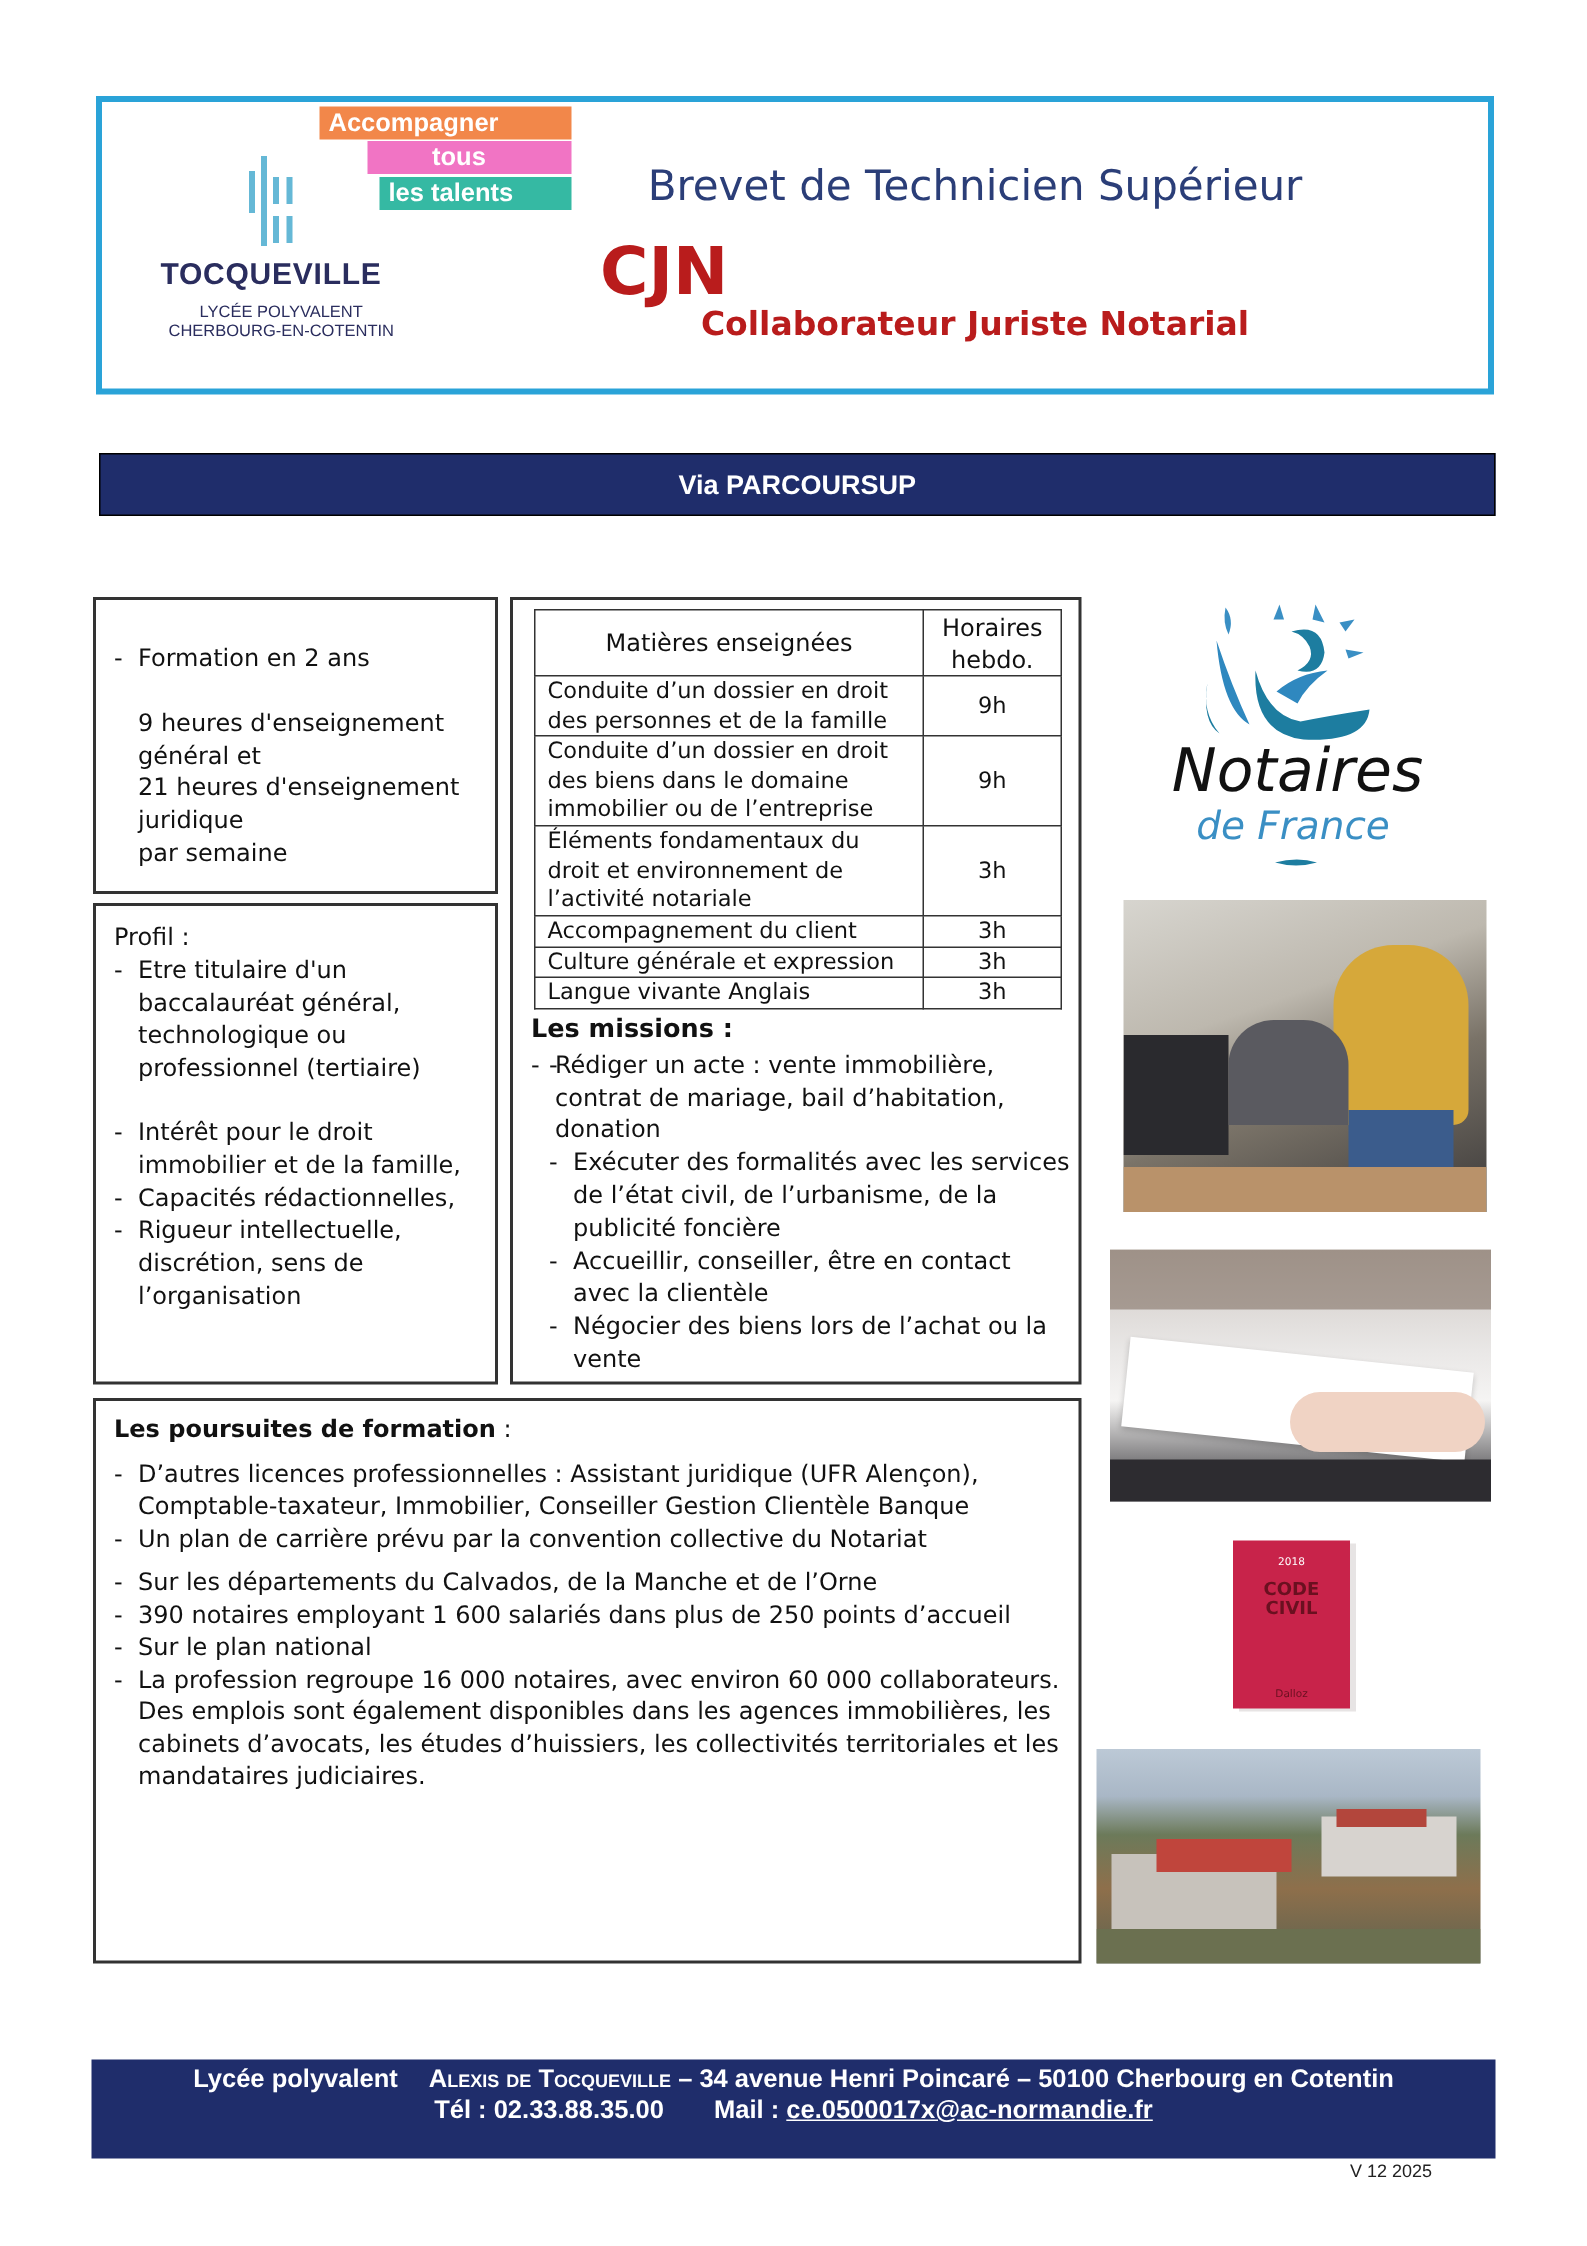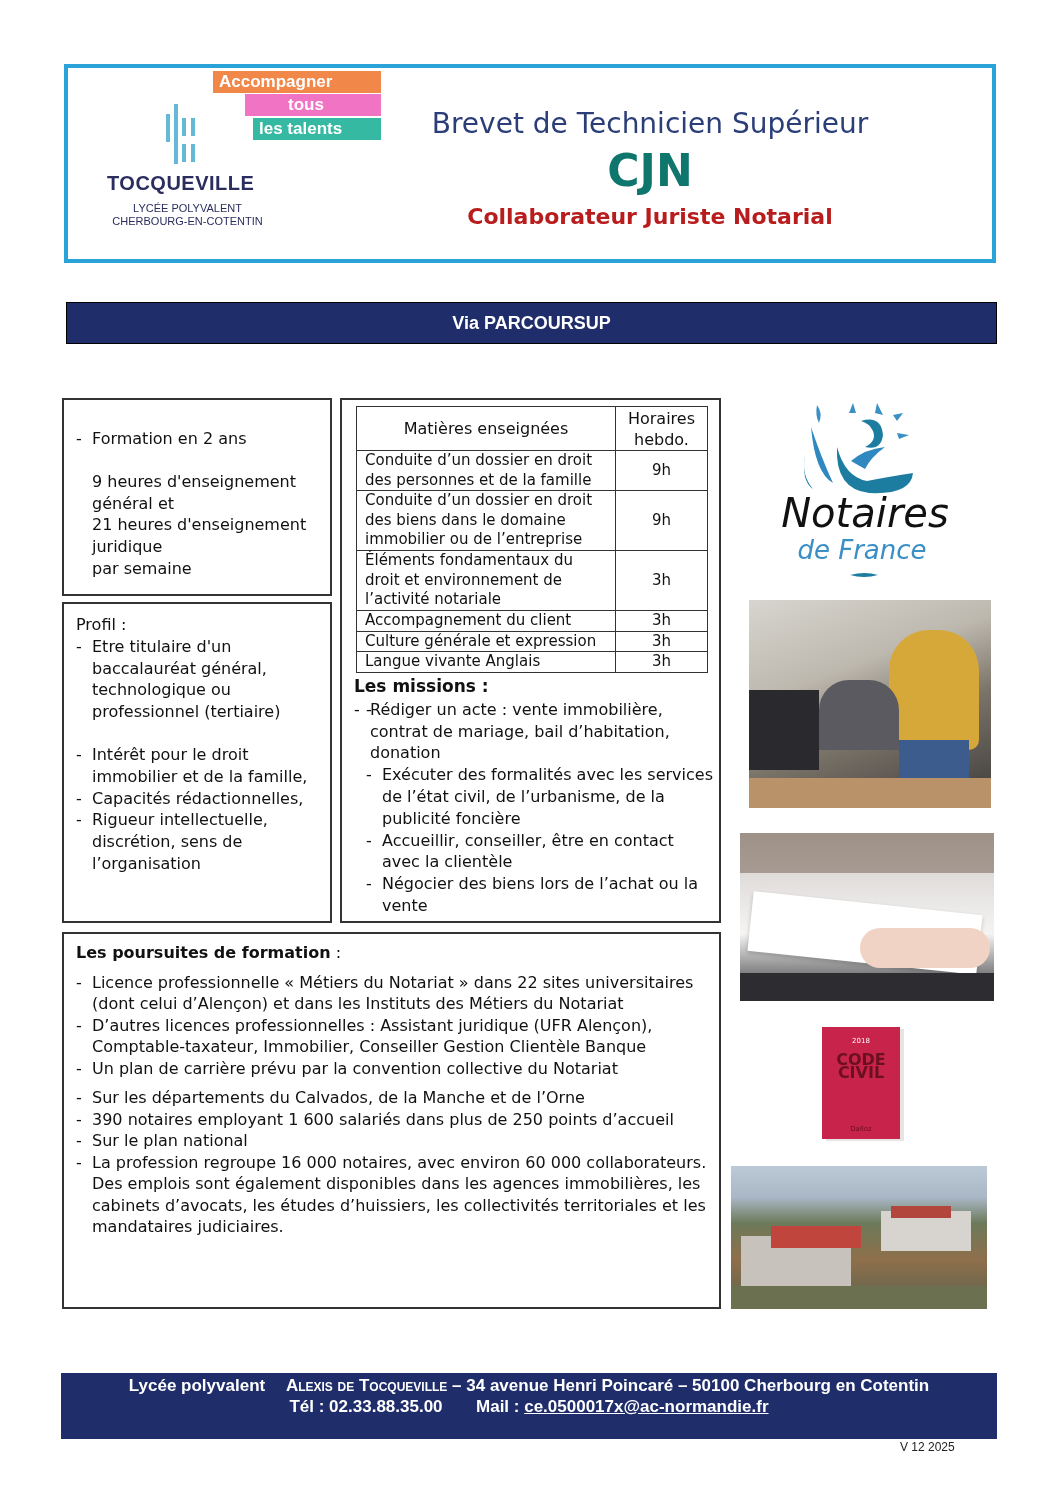--- a/index.html
+++ b/index.html
@@ -17,21 +17,21 @@
   #tag2 span { position: relative; left: -75px; }
   #tag3 { left: 153px; top: 48px; width: 128px; background: #35b9a3; }
   #bars { left: 62px; top: 34px; width: 40px; height: 60px; }
   #bars i { position: absolute; background: #65b8d6; width: 4px; }
   #toc-name { left: 7px; top: 102px; width: 155px; font-family: "Liberation Sans", sans-serif; font-weight: bold; font-size: 20px; color: #2a2d5e; letter-spacing: 0.5px; }
   #toc-sub1, #toc-sub2 { width: 165px; text-align: center; font-family: "Liberation Sans", sans-serif; font-size: 11px; color: #2a2d5e; }
   #toc-sub1 { left: 5px; top: 132px; }
   #toc-sub2 { left: 5px; top: 145px; }
 
   #title1 { left: 400px; top: 95px; width: 500px; text-align: center; font-size: 28px; color: #2b3e78; font-family: "DejaVu Sans", sans-serif; margin-top: 12px; }
-  #title2 { left: 400px; top: 145px; width: 500px; text-align: center; font-size: 44px; font-weight: bold; color: #0f766e; }
+  #title2 { left: 400px; top: 156px; width: 500px; font-size: 44px; font-weight: bold; color: #b91c1c; }
   #title3 { left: 400px; top: 204px; width: 500px; text-align: center; font-size: 22px; font-weight: bold; color: #b91c1c; }
 
   
   #via-bar { left: 66px; top: 302px; width: 931px; height: 42px; background: #1f2d6b; border: 1px solid #000; color: #fff; text-align: center; font-weight: bold; font-size: 18px; line-height: 40px; font-family: "Liberation Sans", sans-serif; }
 
   .box { border: 2px solid #333; background: #fff; }
   .body-text { font-size: 16px; line-height: 21.8px; color: #111; }
   .li { position: relative; padding-left: 28px; }
   .li::before { content: "-"; position: absolute; left: 12px; }
 
@@ -154,21 +154,20 @@
     <div class="li" style="padding-left:16px;"><span style="position:absolute;left:0;">-</span><span style="padding-left:0;">Rédiger un acte : vente immobilière, contrat de mariage, bail d’habitation, donation</span></div>
     <div class="li">Exécuter des formalités avec les services de l’état civil, de l’urbanisme, de la publicité foncière</div>
     <div class="li">Accueillir, conseiller, être en contact avec la clientèle</div>
     <div class="li">Négocier des biens lors de l’achat ou la vente</div>
   </div>
 </div>
 
 <div id="pursuit-box" class="abs box">
   <div class="sect-title"><b>Les poursuites de formation</b><span> :</span></div>
   <div class="list">
-    <div class="li">Licence professionnelle « Métiers du Notariat » dans 22 sites universitaires (dont celui d’Alençon) et dans les Instituts des Métiers du Notariat</div>
     <div class="li">D’autres licences professionnelles : Assistant juridique (UFR Alençon), Comptable-taxateur, Immobilier, Conseiller Gestion Clientèle Banque</div>
     <div class="li">Un plan de carrière prévu par la convention collective du Notariat</div>
   </div>
   <div class="list">
     <div class="li">Sur les départements du Calvados, de la Manche et de l’Orne</div>
     <div class="li">390 notaires employant 1 600 salariés dans plus de 250 points d’accueil</div>
     <div class="li">Sur le plan national</div>
     <div class="li">La profession regroupe 16 000 notaires, avec environ 60 000 collaborateurs. Des emplois sont également disponibles dans les agences immobilières, les cabinets d’avocats, les études d’huissiers, les collectivités territoriales et les mandataires judiciaires.</div>
   </div>
 </div>
@@ -202,21 +201,21 @@
 <div id="photo2" class="abs photo">
   <div style="position:absolute;left:0;top:0;width:254px;height:40px;background:#6e5a4c;opacity:0.5;"></div>
   <div style="position:absolute;left:10px;top:70px;width:230px;height:60px;background:#ffffff;transform:rotate(6deg);box-shadow:0 2px 4px rgba(0,0,0,0.2);"></div>
   <div style="position:absolute;left:120px;top:95px;width:130px;height:40px;background:#f0d3c4;border-radius:20px;"></div>
   <div style="position:absolute;left:0;top:140px;width:254px;height:28px;background:#2d2c30;"></div>
 </div>
 
 <div id="photo3" class="abs photo">
   <div style="position:absolute;left:4px;top:2px;width:78px;height:112px;background:#c8234a;box-shadow:4px 2px 0 #e7e4e4;">
     <div style="position:absolute;top:10px;width:78px;text-align:center;font-size:7px;color:#fff;">2018</div>
-    <div style="position:absolute;top:26px;width:78px;text-align:center;font-weight:bold;font-size:16px;line-height:13px;color:#6a1020;">
+    <div style="position:absolute;top:26px;width:78px;text-align:center;font-weight:bold;font-size:12px;line-height:13px;color:#6a1020;">
       <div>CODE</div>
       <div>CIVIL</div>
     </div>
     <div style="position:absolute;top:98px;width:78px;text-align:center;font-size:7px;color:#6a1020;">Dalloz</div>
   </div>
 </div>
 
 <div id="photo4" class="abs photo">
   <div style="position:absolute;left:10px;top:70px;width:110px;height:50px;background:#c7c2bb;"></div>
   <div style="position:absolute;left:40px;top:60px;width:90px;height:22px;background:#c0453c;"></div>

